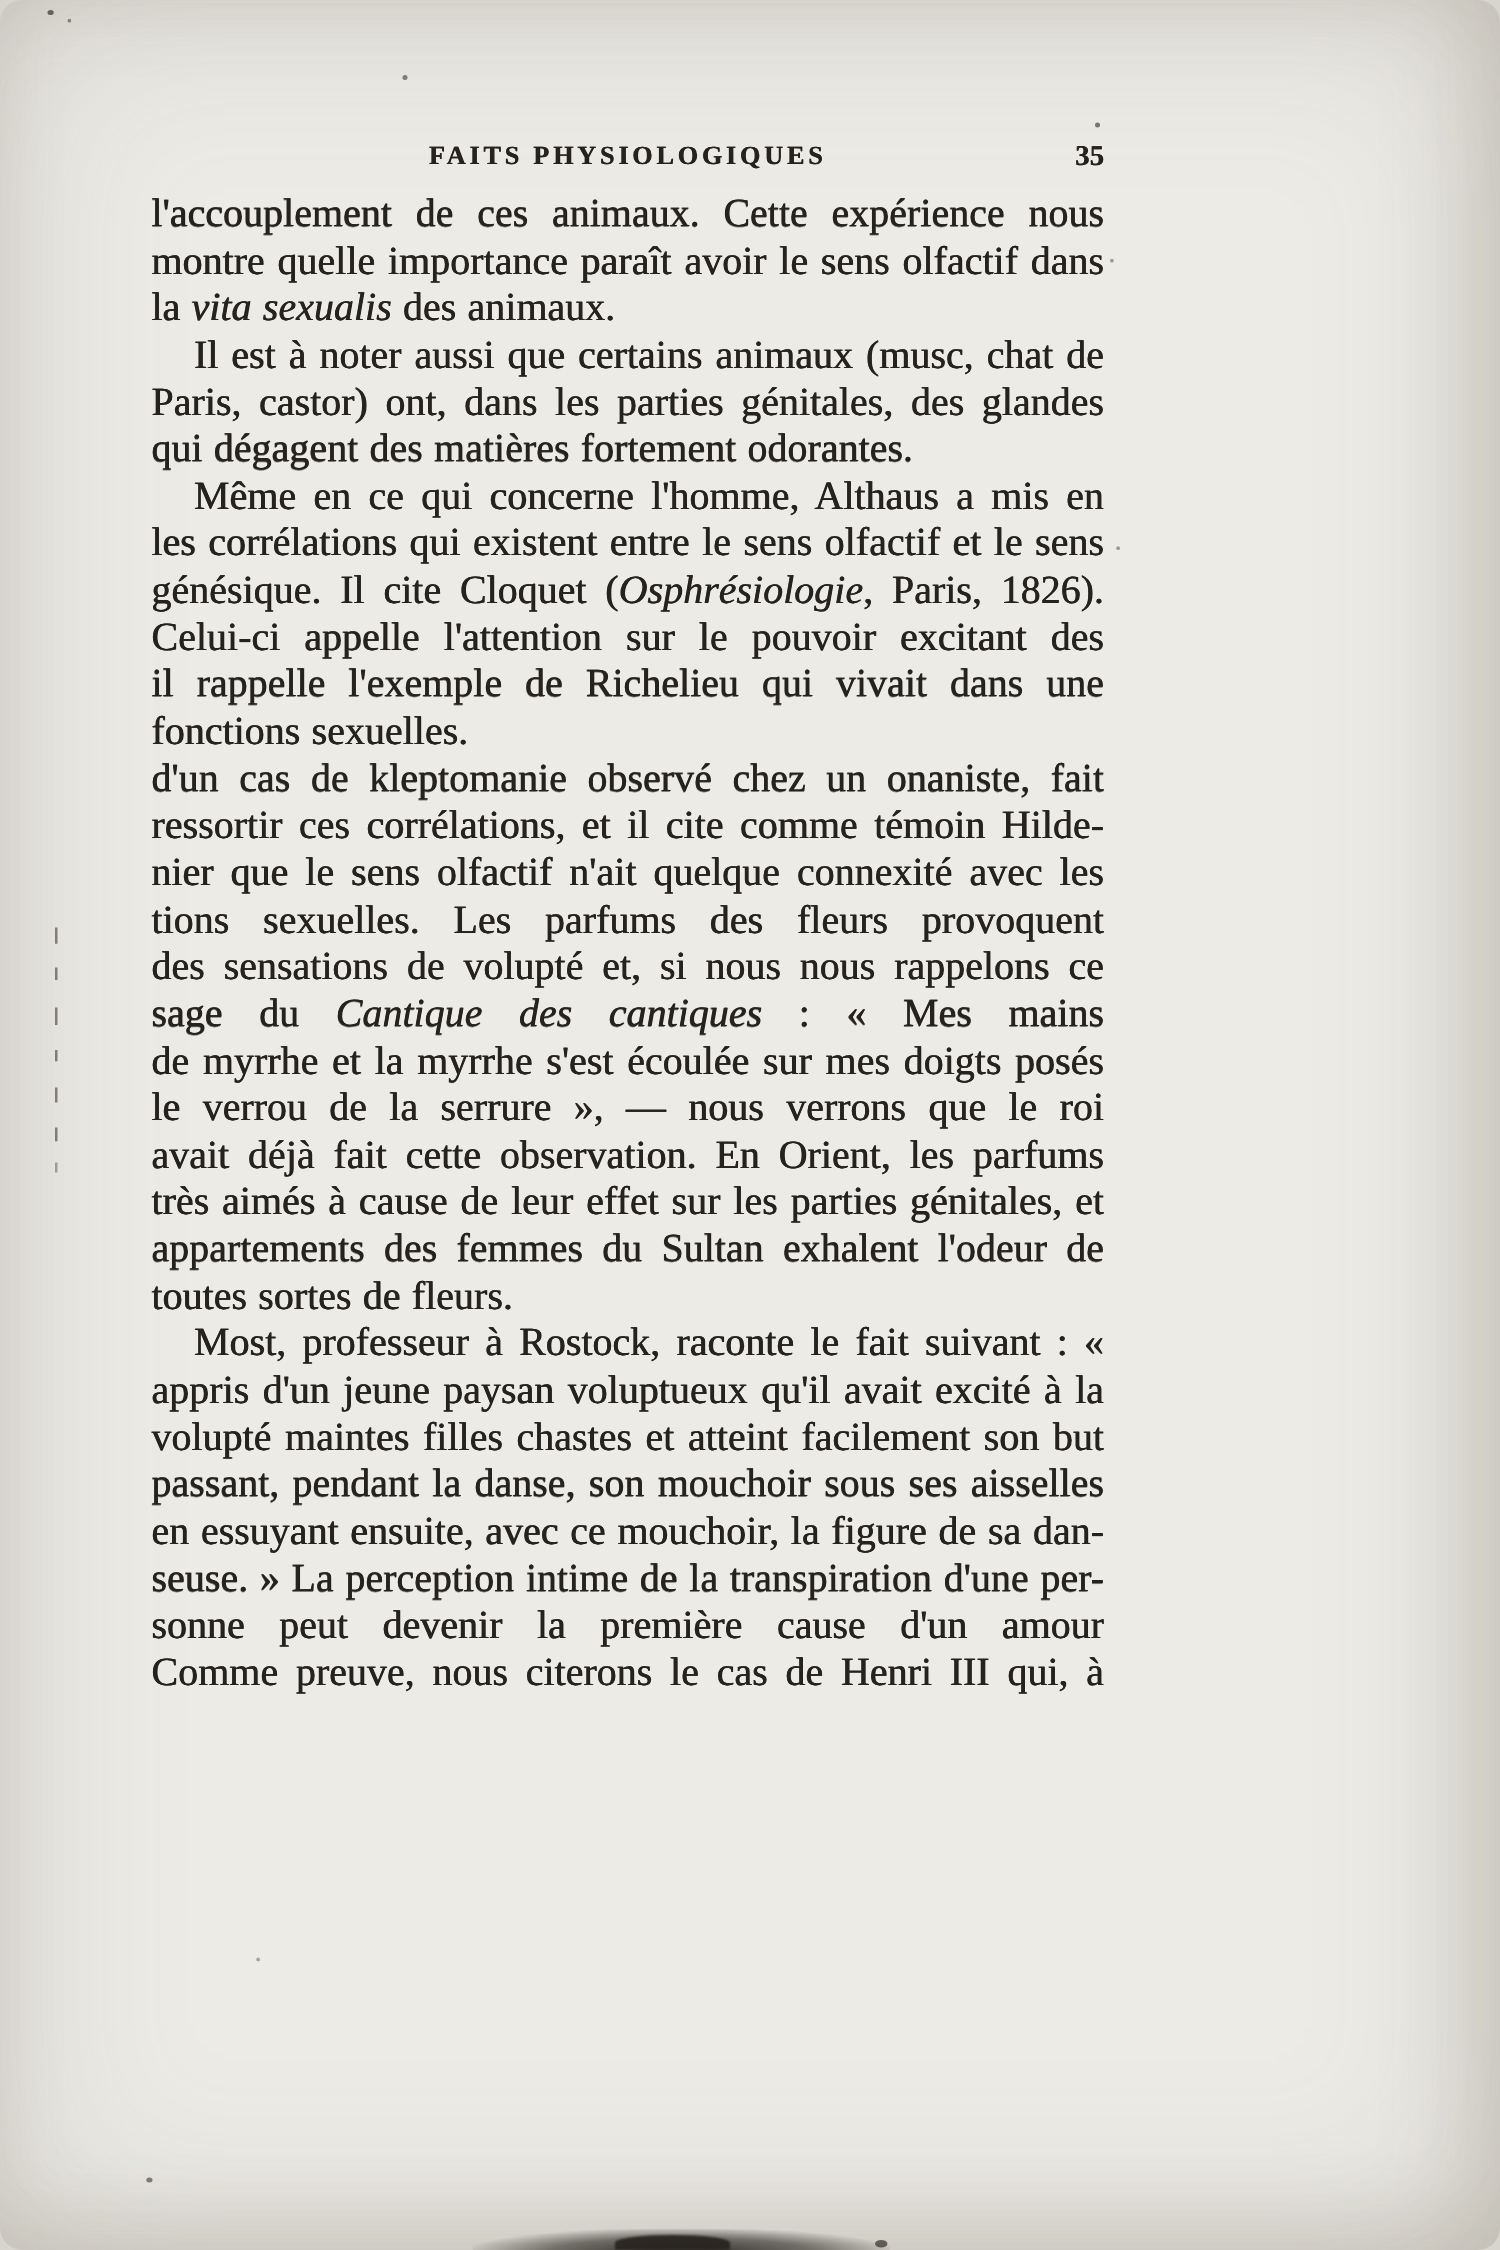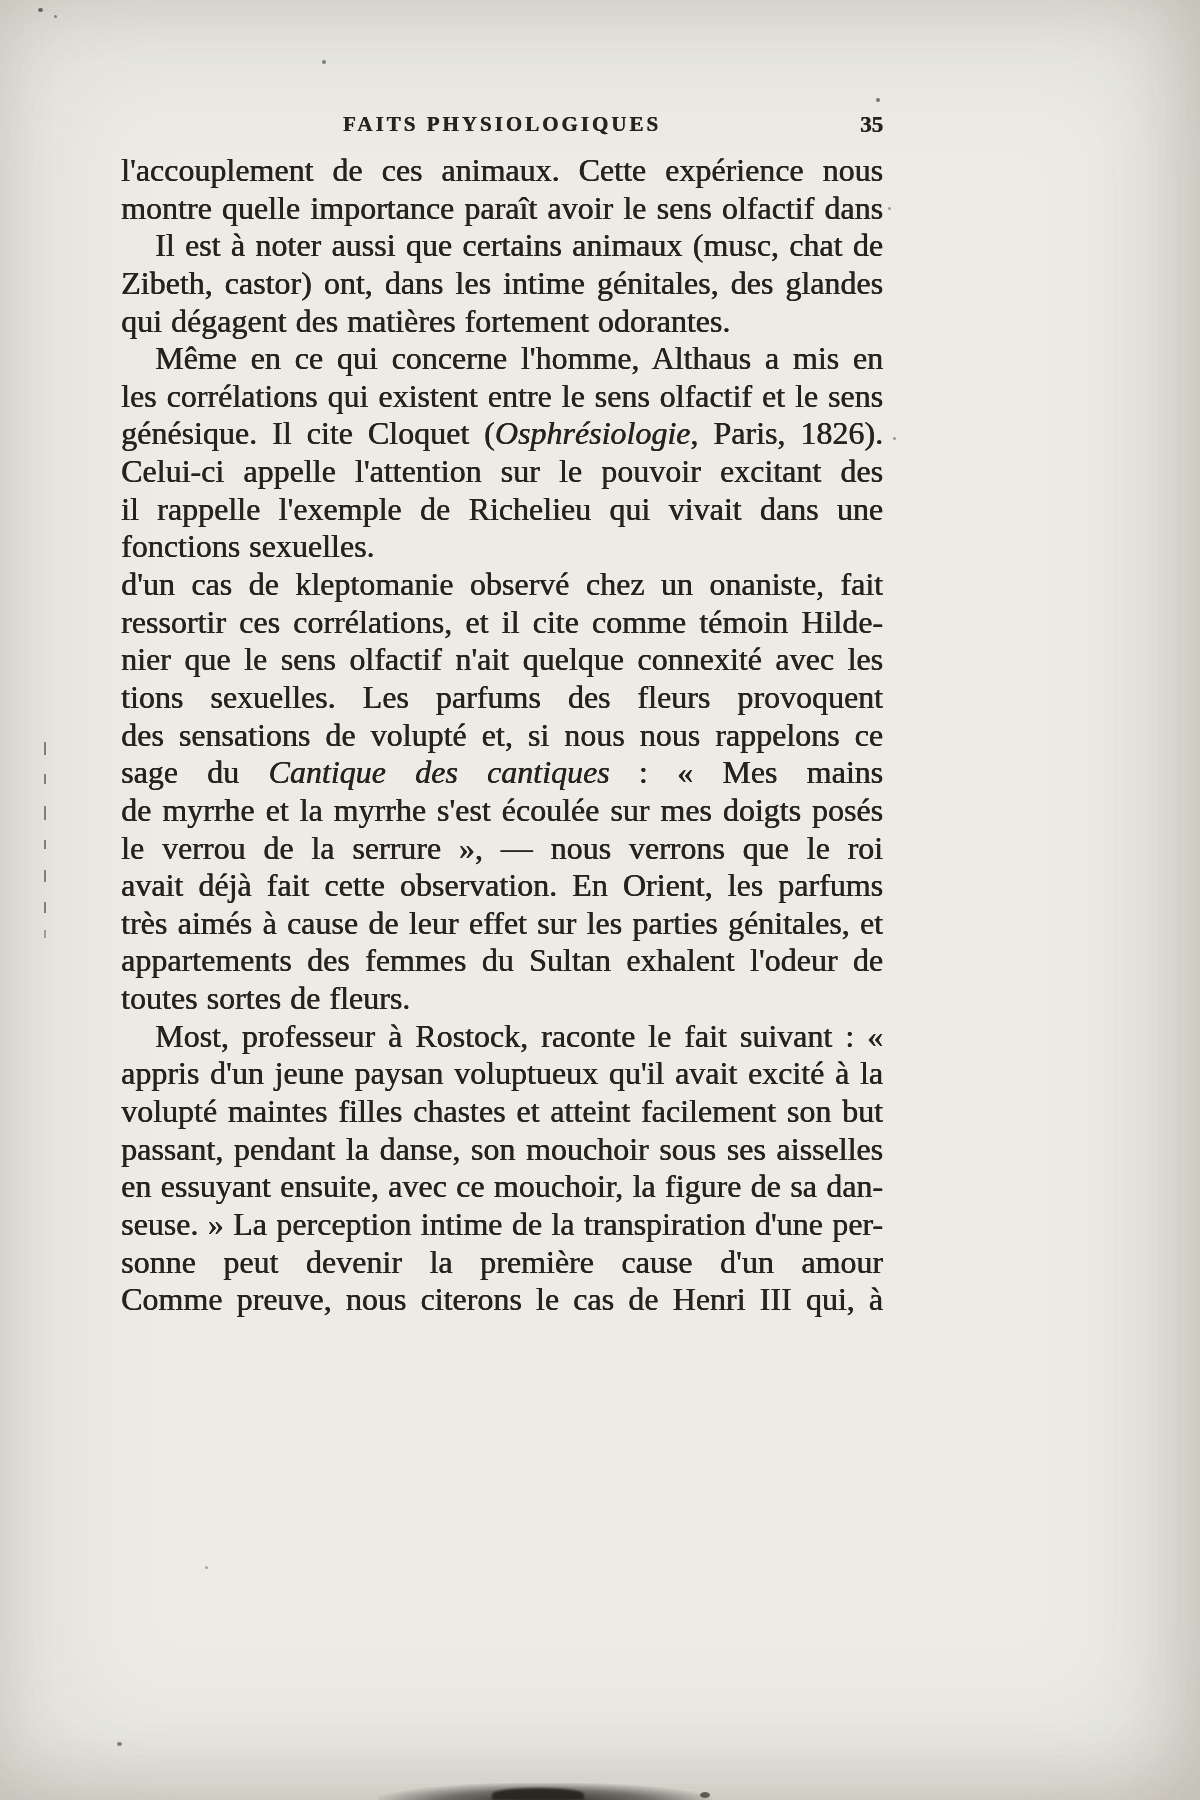--- a/index.html
+++ b/index.html
@@ -12,20 +12,21 @@
     width:1200px;height:1800px;
     background:#d8d5ce;
     font-family:"Liberation Serif","DejaVu Serif",serif;
   }
   .page{
     position:relative;
     width:1200px;height:1800px;
     background:var(--paper);
     overflow:hidden;
     color:var(--ink);
+    border-radius:18px;
   }
   
   .page::after{
     content:"";
     position:absolute;inset:0;
     pointer-events:none;
     box-shadow:
       inset 0 0 150px rgba(115,105,88,0.22),
       inset -35px 0 70px rgba(115,105,88,0.12),
       inset 0 -25px 60px rgba(115,105,88,0.10);
@@ -134,22 +135,23 @@
 
   <header class="page-header">
     <span class="running-title">FAITS PHYSIOLOGIQUES</span>
     <span class="page-number">35</span>
   </header>
 
   <main class="text-block">
     <div id="text-lines">
         <div class="line"><span>l'accouplement de ces animaux. Cette expérience nous</span></div>
         <div class="line"><span>montre quelle importance paraît avoir le sens olfactif dans</span></div>
+        <div class="line para-end"><span>la </span><em>vita sexualis</em><span> des animaux.</span></div>
         <div class="line indent"><span>Il est à noter aussi que certains animaux (musc, chat de</span></div>
-        <div class="line"><span>Zibeth, castor) ont, dans les intime génitales, des glandes</span></div>
+        <div class="line"><span>Paris, castor) ont, dans les parties génitales, des glandes</span></div>
         <div class="line para-end"><span>qui dégagent des matières fortement odorantes.</span></div>
         <div class="line indent"><span>Même en ce qui concerne l'homme, Althaus a mis en relief</span></div>
         <div class="line"><span>les corrélations qui existent entre le sens olfactif et le sens</span></div>
         <div class="line"><span>génésique. Il cite Cloquet (</span><em>Osphrésiologie</em><span>, Paris, 1826).</span></div>
         <div class="line"><span>Celui-ci appelle l'attention sur le pouvoir excitant des fleurs ;</span></div>
         <div class="line"><span>il rappelle l'exemple de Richelieu qui vivait dans une atmos-</span></div>
         <div class="line para-end"><span>fonctions sexuelles.</span></div>
         <div class="line"><span>d'un cas de kleptomanie observé chez un onaniste, fait aussi</span></div>
         <div class="line"><span>ressortir ces corrélations, et il cite comme témoin Hilde-</span></div>
         <div class="line"><span>nier que le sens olfactif n'ait quelque connexité avec les fonc-</span></div>

